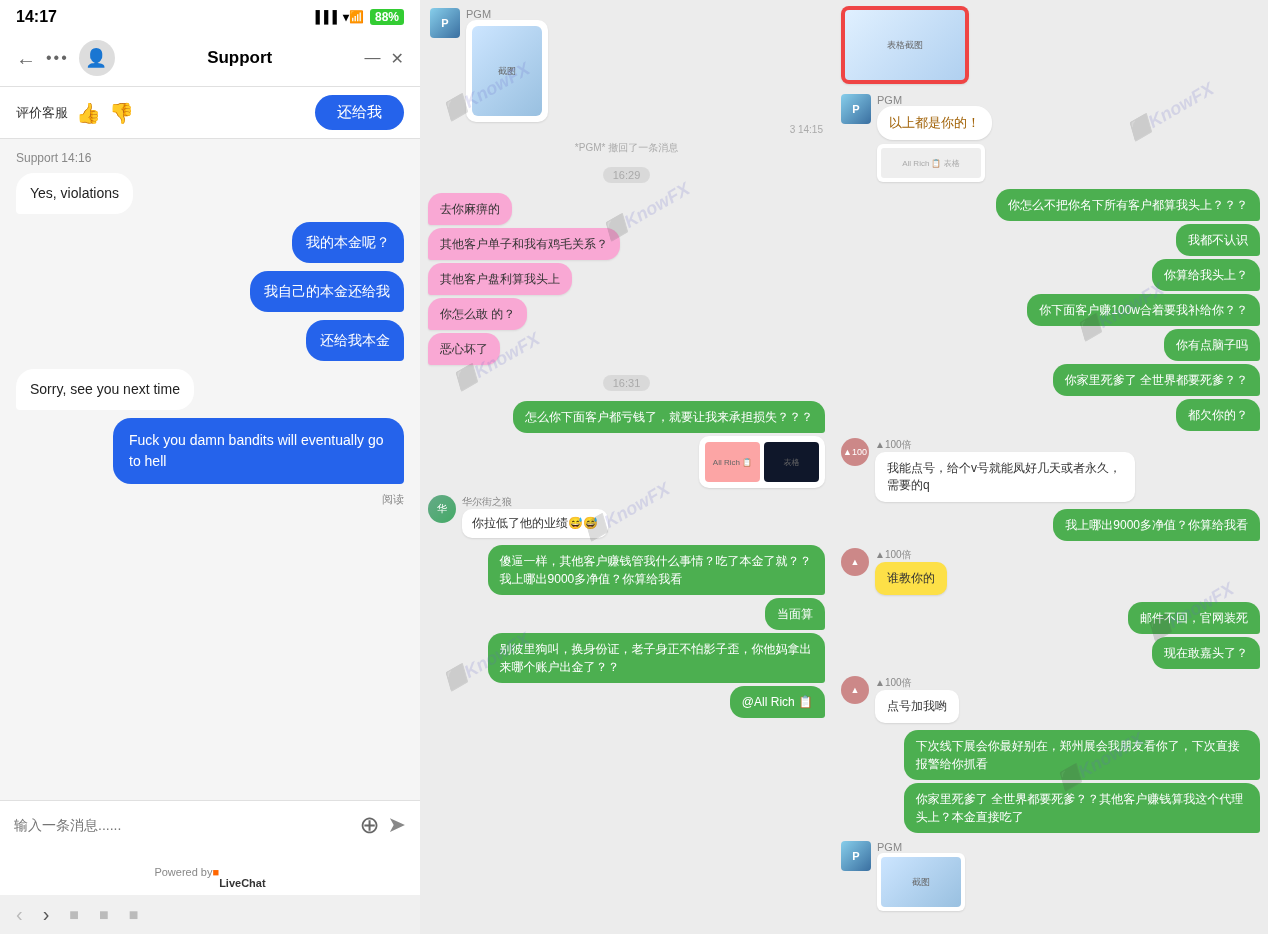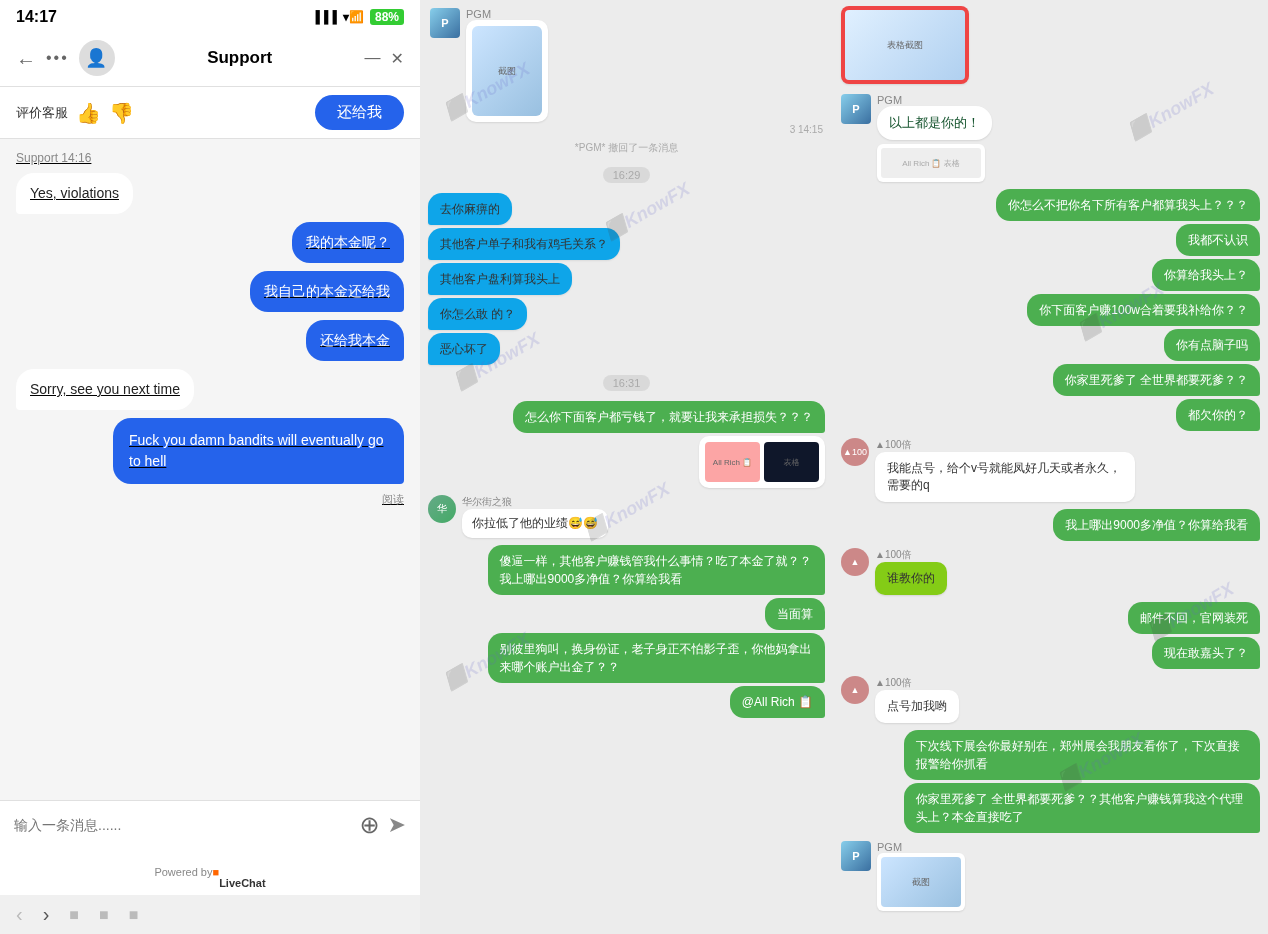--- a/index.html
+++ b/index.html
@@ -75,21 +75,20 @@
 
     
     .messages-area {
       flex: 1;
       overflow-y: auto;
       padding: 12px 16px;
       display: flex;
       flex-direction: column;
       gap: 8px;
       background: #f5f5f5;
-      text-decoration: underline;
     }
 
     .msg-bubble {
       max-width: 75%;
       padding: 10px 14px;
       border-radius: 18px;
       font-size: 14px;
       line-height: 1.5;
       word-wrap: break-word;
     }
@@ -188,21 +187,21 @@
 
     .r-bubble {
       border-radius: 14px;
       padding: 7px 12px;
       font-size: 12px;
       line-height: 1.5;
       max-width: 85%;
       word-wrap: break-word;
     }
     .r-bubble.green { background: #4caf50; color: white; border-bottom-right-radius: 3px; }
-    .r-bubble.white { background: #0ea5e9; color: #333; border-bottom-left-radius: 3px; box-shadow: 0 1px 2px rgba(0,0,0,0.08); }
+    .r-bubble.white { background: #f9a8d4; color: #333; border-bottom-left-radius: 3px; box-shadow: 0 1px 2px rgba(0,0,0,0.08); }
 
     .time-divider {
       text-align: center;
       font-size: 11px;
       color: #aaa;
       background: rgba(0,0,0,0.08);
       border-radius: 10px;
       padding: 2px 10px;
       margin: 6px auto;
       display: inline-block;
@@ -404,21 +403,21 @@
     <div style="padding:6px 8px;">
       <div style="background:#ef4444;border-radius:8px;padding:4px;box-shadow:0 1px 2px rgba(0,0,0,0.1);display:inline-block;">
         <div style="width:120px;height:70px;background:linear-gradient(135deg,#e0f0ff,#b0d0f0);border-radius:4px;font-size:9px;color:#666;display:flex;align-items:center;justify-content:center;">表格截图</div>
       </div>
     </div>
 
     <div style="display:flex;align-items:flex-start;padding:4px 8px;gap:6px;">
       <div style="width:30px;height:30px;border-radius:4px;background:linear-gradient(135deg,#87ceeb,#3a6fa0);flex-shrink:0;display:flex;align-items:center;justify-content:center;font-size:11px;color:white;font-weight:700;">P</div>
       <div>
         <div style="font-size:11px;color:#888;">PGM</div>
-        <div style="background:white;border-radius:16px;padding:8px 12px;box-shadow:0 1px 2px rgba(0,0,0,0.1);font-size:13px;color:#14532d;max-width:280px;">以上都是你的！</div>
+        <div style="background:white;border-radius:16px;padding:8px 12px;box-shadow:0 1px 2px rgba(0,0,0,0.1);font-size:13px;color:#a16207;max-width:280px;">以上都是你的！</div>
         <div style="margin-top:4px;background:white;border-radius:6px;padding:4px;box-shadow:0 1px 2px rgba(0,0,0,0.1);display:inline-block;">
           <div style="width:100px;height:30px;background:#eee;border-radius:3px;font-size:8px;color:#aaa;display:flex;align-items:center;justify-content:center;">All Rich 📋 表格</div>
         </div>
       </div>
     </div>
 
     <div class="r-msg-row right">
       <div class="r-bubble green">你怎么不把你名下所有客户都算我头上？？？</div>
     </div>
     <div class="r-msg-row right">
@@ -449,21 +448,21 @@
     </div>
 
     <div class="r-msg-row right">
       <div class="r-bubble green">我上哪出9000多净值？你算给我看</div>
     </div>
 
     <div style="display:flex;align-items:flex-start;padding:4px 8px;gap:6px;">
       <div style="width:28px;height:28px;border-radius:50%;background:#c88;flex-shrink:0;display:flex;align-items:center;justify-content:center;font-size:9px;color:white;">▲</div>
       <div>
         <div style="font-size:10px;color:#888;">▲100倍</div>
-        <div style="background:#84cc16;border-radius:10px;padding:8px 12px;box-shadow:0 1px 2px rgba(0,0,0,0.1);font-size:12px;color:#333;max-width:260px;">谁教你的</div>
+        <div style="background:#fde047;border-radius:10px;padding:8px 12px;box-shadow:0 1px 2px rgba(0,0,0,0.1);font-size:12px;color:#333;max-width:260px;">谁教你的</div>
       </div>
     </div>
 
     <div class="r-msg-row right">
       <div class="r-bubble green">邮件不回，官网装死</div>
     </div>
     <div class="r-msg-row right">
       <div class="r-bubble green">现在敢嘉头了？</div>
     </div>
 

